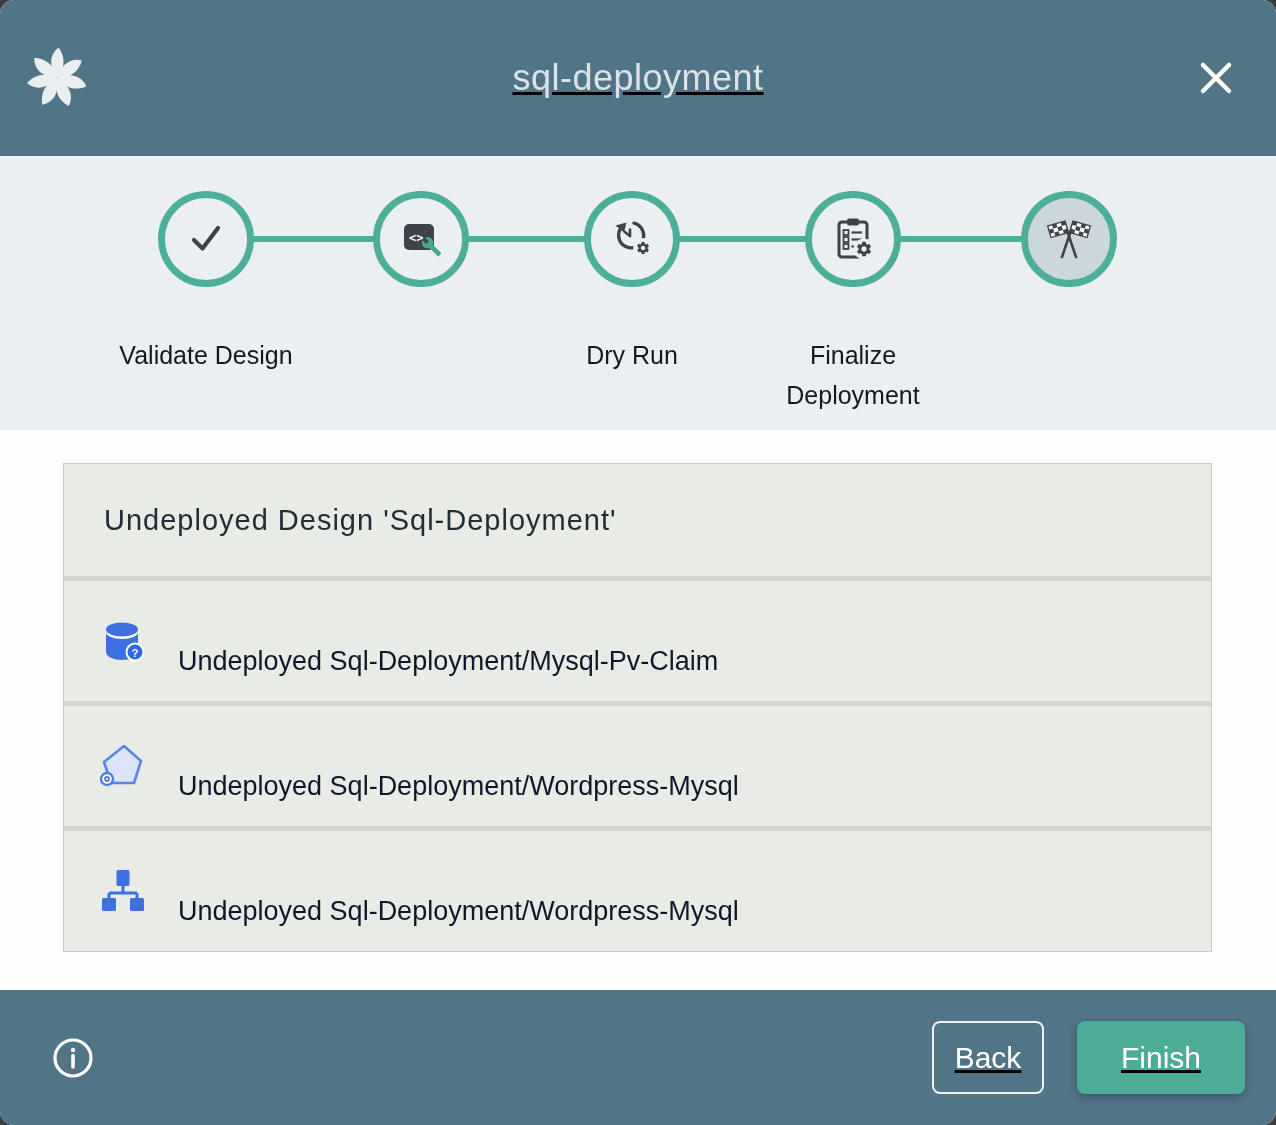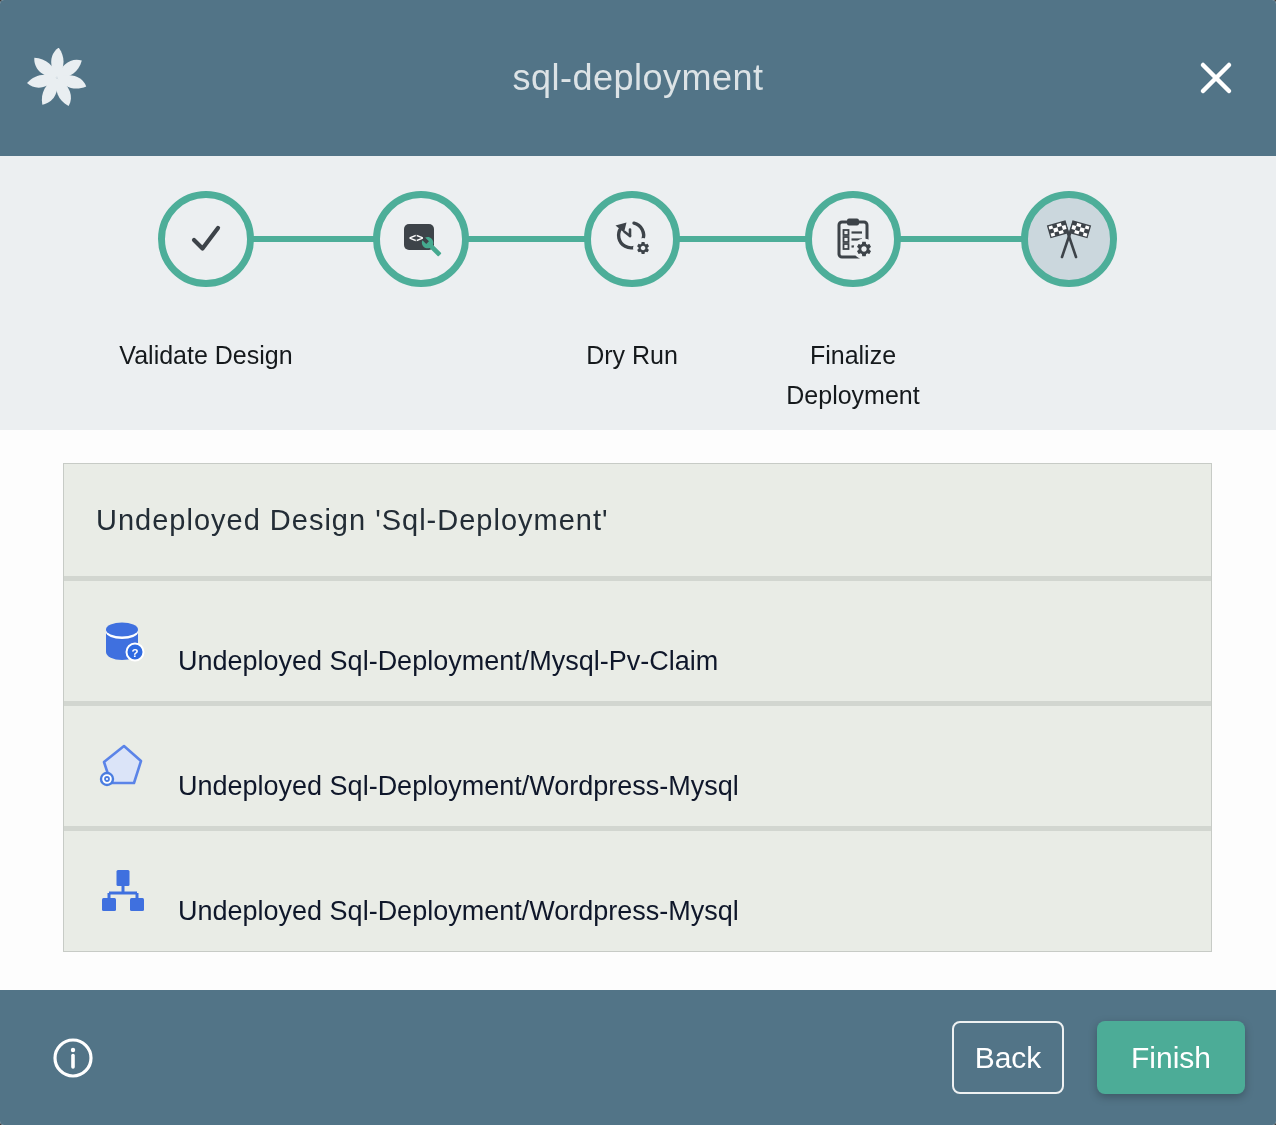--- a/index.html
+++ b/index.html
@@ -1,23 +1,24 @@
 <!DOCTYPE html>
 <html><head>
 <meta charset="utf-8">
 <style>
   * { margin:0; padding:0; box-sizing:border-box; }
   html,body { width:1276px; height:1125px; }
   body { background:#3c3c3c; font-family:"Liberation Sans", sans-serif; }
 
   .modal {
     position:absolute; inset:0;
-    border-radius:4px; overflow:hidden;
+    border-radius:14px; overflow:hidden;
     display:flex; flex-direction:column;
     background:#fdfdfd;
+    text-decoration:underline;
   }
 
   
   .header {
     height:156px; flex:0 0 156px;
     background:#527487;
     position:relative;
     display:flex; align-items:center; justify-content:center;
   }
   .logo { position:absolute; left:27px; top:48px; width:60px; height:60px; }
@@ -55,21 +56,21 @@
   
   .content { flex:1; background:#fdfdfd; position:relative; }
   .panel {
     position:absolute; left:63px; top:33px; width:1149px; height:489px;
     border:1.5px solid #c7cbc6;
     display:flex; flex-direction:column;
   }
   .panel-row { background:#e9ece6; }
   .panel-row + .panel-row { border-top:5px solid #d2d6d0; }
   .panel-title-row {
-    height:112px; display:flex; align-items:center; padding-left:32px;
+    height:112px; display:flex; align-items:center; padding-left:40px;
   }
   .panel-title {
     font-size:29px; letter-spacing:1px; color:#232d36;
   }
   .item-row {
     flex:1; display:flex; align-items:center; padding-left:33px;
   }
   .item-icon { width:50px; height:50px; flex:0 0 50px; margin-right:31px; }
   .item-text { font-size:27px; color:#0f172a;margin-top:40px; }
 
@@ -87,21 +88,21 @@
   .btn {
     height:73px; border-radius:8px; font-size:30px; cursor:pointer;
     font-family:"Liberation Sans", sans-serif;
     display:flex; align-items:center; justify-content:center;
   }
   .btn-back {
     width:112px; background:transparent; color:#ffffff;
     border:2px solid #eef1f2; margin-right:33px;
   }
   .btn-finish {
-    width:148px; background:#4cac97; color:#ffffff; border:none;
+    width:168px; background:#4cac97; color:#ffffff; border:none;
     box-shadow:0 3px 8px rgba(0,0,0,0.25);
   }
 </style>
 </head>
 <body>
 
 <div class="modal">
 
   <div class="header">
     <span class="logo">

